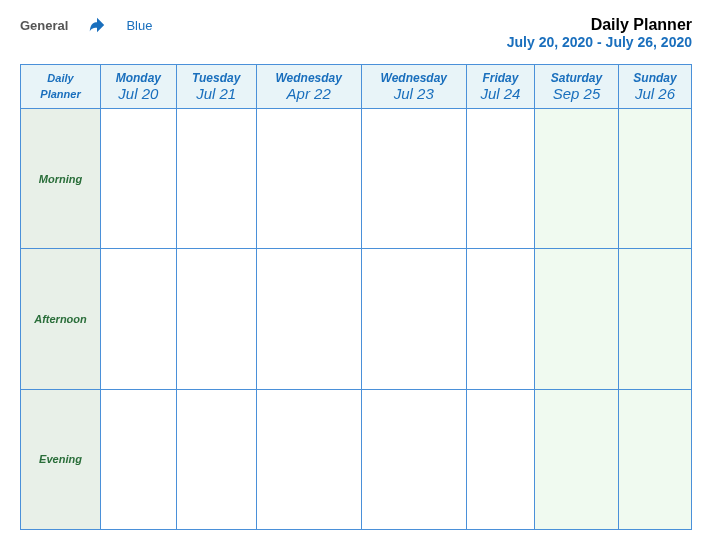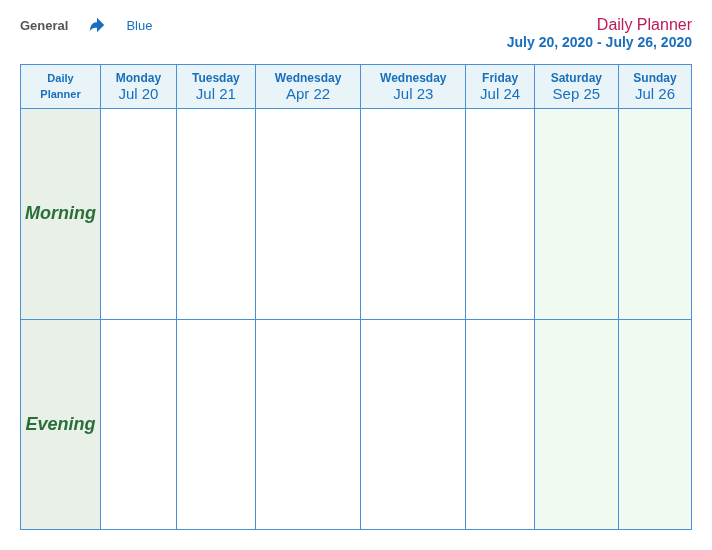--- a/index.html
+++ b/index.html
@@ -43,22 +43,22 @@
       width: 18px;
       height: 18px;
     }
 
     .title-area {
       text-align: right;
     }
 
     .planner-title {
       font-size: 16px;
-      color: #be185d;
-      font-weight: normal;
+      color: #000000;
+      font-weight: bold;
     }
 
     .planner-date-range {
       font-size: 14px;
       color: #1a6fbd;
       font-weight: bold;
       text-align: right;
     }
 
     .calendar-table {
@@ -66,20 +66,21 @@
       border-collapse: collapse;
       flex: 1;
       border: 1.5px solid #4a90d9;
     }
 
     .calendar-table th,
     .calendar-table td {
       border: 1px solid #4a90d9;
       text-align: center;
       vertical-align: middle;
+      font-style: italic;
     }
 
     .calendar-table thead th {
       background-color: #e8f4f8;
       padding: 6px 4px;
       font-size: 11px;
       color: #1a6fbd;
       font-weight: bold;
     }
 
@@ -101,21 +102,21 @@
       font-size: 11px;
       font-weight: bold;
       color: #1a6fbd;
       line-height: 1.4;
     }
 
     .row-label {
       background-color: #e8f0e8;
       color: #2a6e3a;
       font-style: italic;
-      font-size: 18px;
+      font-size: 11px;
       font-weight: bold;
       width: 80px;
       height: 110px;
       vertical-align: middle;
     }
 
     .day-cell {
       background-color: #fff;
       height: 110px;
       width: auto;
@@ -187,25 +188,35 @@
       <td class="row-label">Morning</td>
       <td class="day-cell"></td>
       <td class="day-cell"></td>
       <td class="day-cell"></td>
       <td class="day-cell"></td>
       <td class="day-cell"></td>
       <td class="day-cell saturday-cell"></td>
       <td class="day-cell sunday-cell"></td>
     </tr>
 
-
-    <tr>
-      <td class="row-label">Evening</td>
+    <tr>
+      <td class="row-label">Afternoon</td>
       <td class="day-cell"></td>
       <td class="day-cell"></td>
       <td class="day-cell"></td>
       <td class="day-cell"></td>
       <td class="day-cell"></td>
       <td class="day-cell saturday-cell"></td>
       <td class="day-cell sunday-cell"></td>
     </tr>
+
+    <tr>
+      <td class="row-label">Evening</td>
+      <td class="day-cell"></td>
+      <td class="day-cell"></td>
+      <td class="day-cell"></td>
+      <td class="day-cell"></td>
+      <td class="day-cell"></td>
+      <td class="day-cell saturday-cell"></td>
+      <td class="day-cell sunday-cell"></td>
+    </tr>
   </tbody>
 </table>
 
 </body></html>

